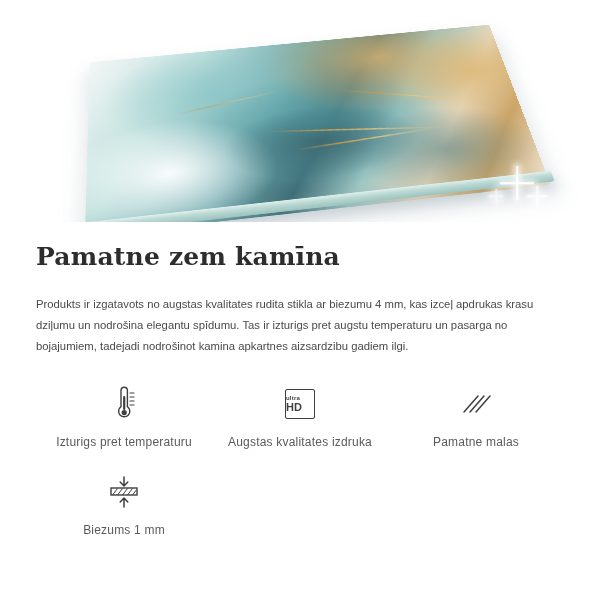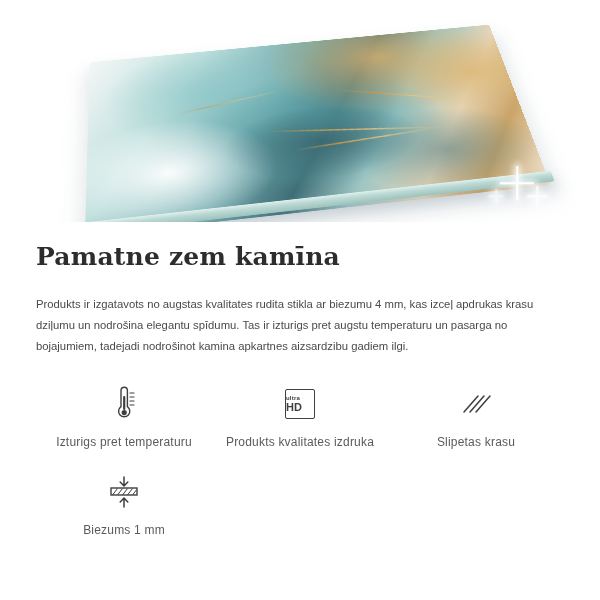--- a/index.html
+++ b/index.html
@@ -205,32 +205,32 @@
         <div class="feature-label">Izturigs pret temperaturu</div>
       </div>
 
       <div class="feature">
         <div class="feature-icon">
           <div class="ultrahd-box">
             <span class="u-top">ultra</span>
             <span class="u-bot">HD</span>
           </div>
         </div>
-        <div class="feature-label">Produkts kvalitates izdruka</div>
+        <div class="feature-label">Augstas kvalitates izdruka</div>
       </div>
 
 
 
       <div class="feature">
         <div class="feature-icon">
           <svg width="36" height="28" viewBox="0 0 36 28" fill="none" xmlns="http://www.w3.org/2000/svg">
             <path d="M6 22L20 6M12 22L26 6M18 22L32 6" stroke="#3f3f3f" stroke-width="1.5" stroke-linecap="round"></path>
           </svg>
         </div>
-        <div class="feature-label">Slipetas krasu</div>
+        <div class="feature-label">Pamatne malas</div>
       </div>
 
       <div class="feature">
         <div class="feature-icon">
           <svg width="36" height="34" viewBox="0 0 36 34" fill="none" xmlns="http://www.w3.org/2000/svg">
             <path d="M18 2v8M14.2 7l3.8 4 3.8-4" stroke="#3f3f3f" stroke-width="1.5" stroke-linecap="round" stroke-linejoin="round"></path>
             <rect x="5" y="13" width="26" height="7" stroke="#3f3f3f" stroke-width="1.4"></rect>
             <path d="M6.5 20l5-6.5M11.5 20l5-6.5M16.5 20l5-6.5M21.5 20l5-6.5M26.5 20l4-5.2" stroke="#3f3f3f" stroke-width="1"></path>
             <path d="M18 32v-8M14.2 27l3.8-4 3.8 4" stroke="#3f3f3f" stroke-width="1.5" stroke-linecap="round" stroke-linejoin="round"></path>
           </svg>

